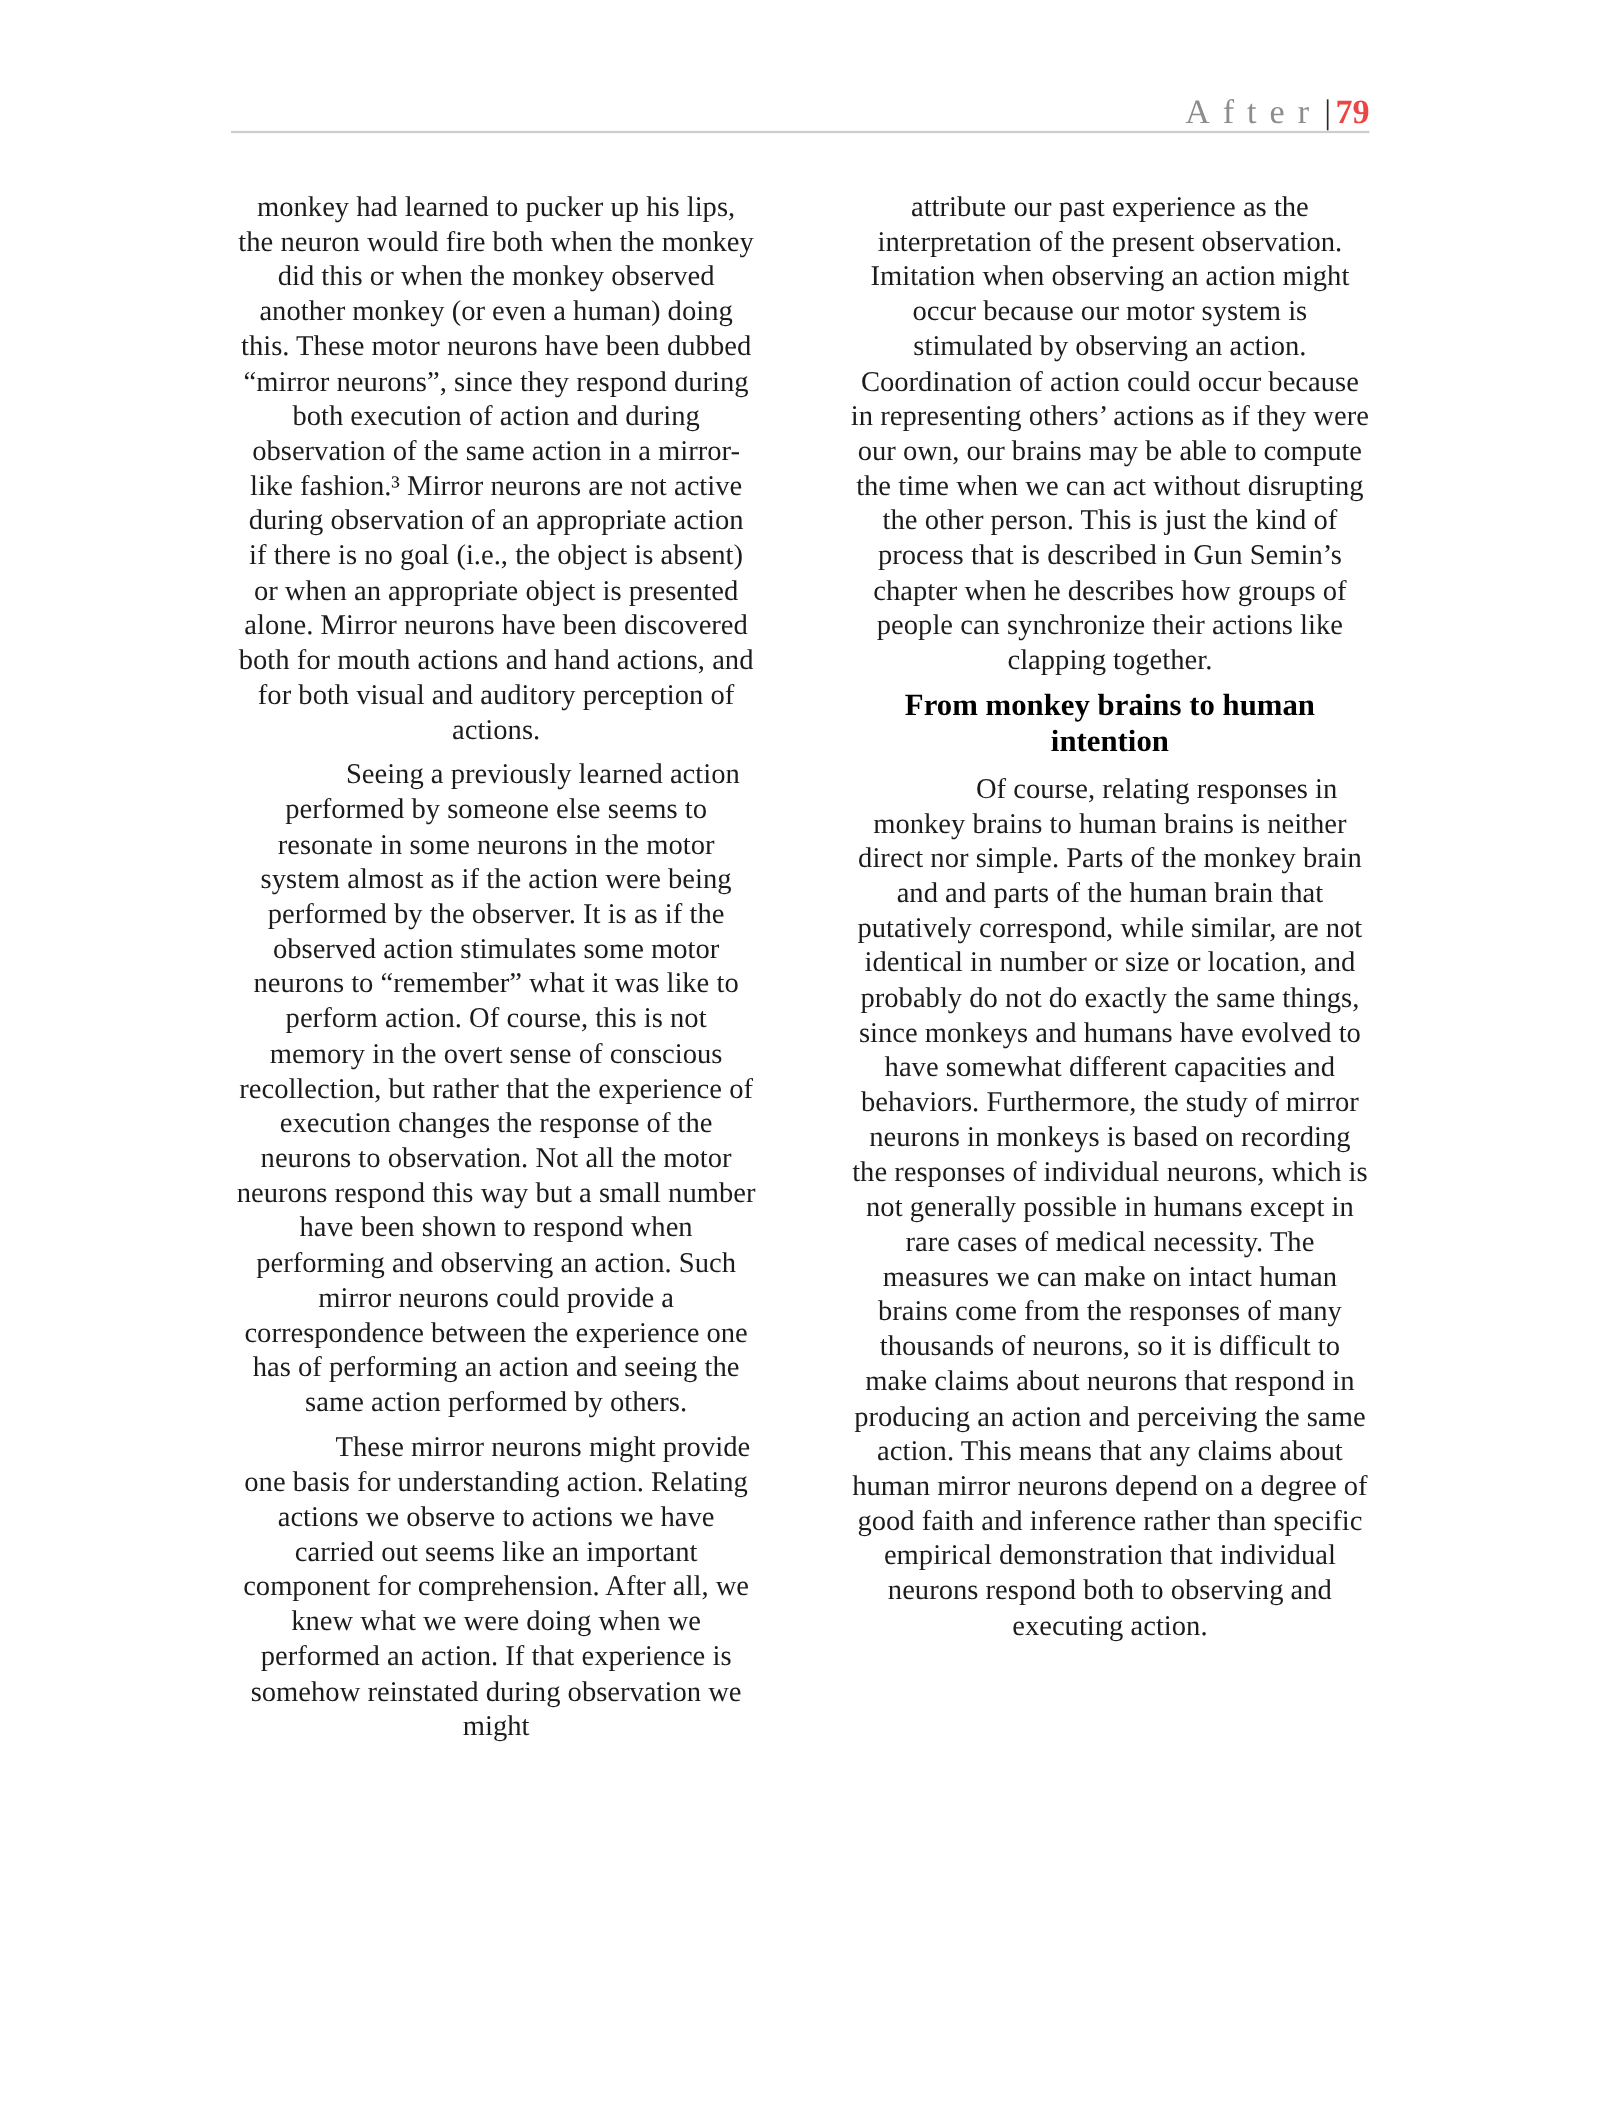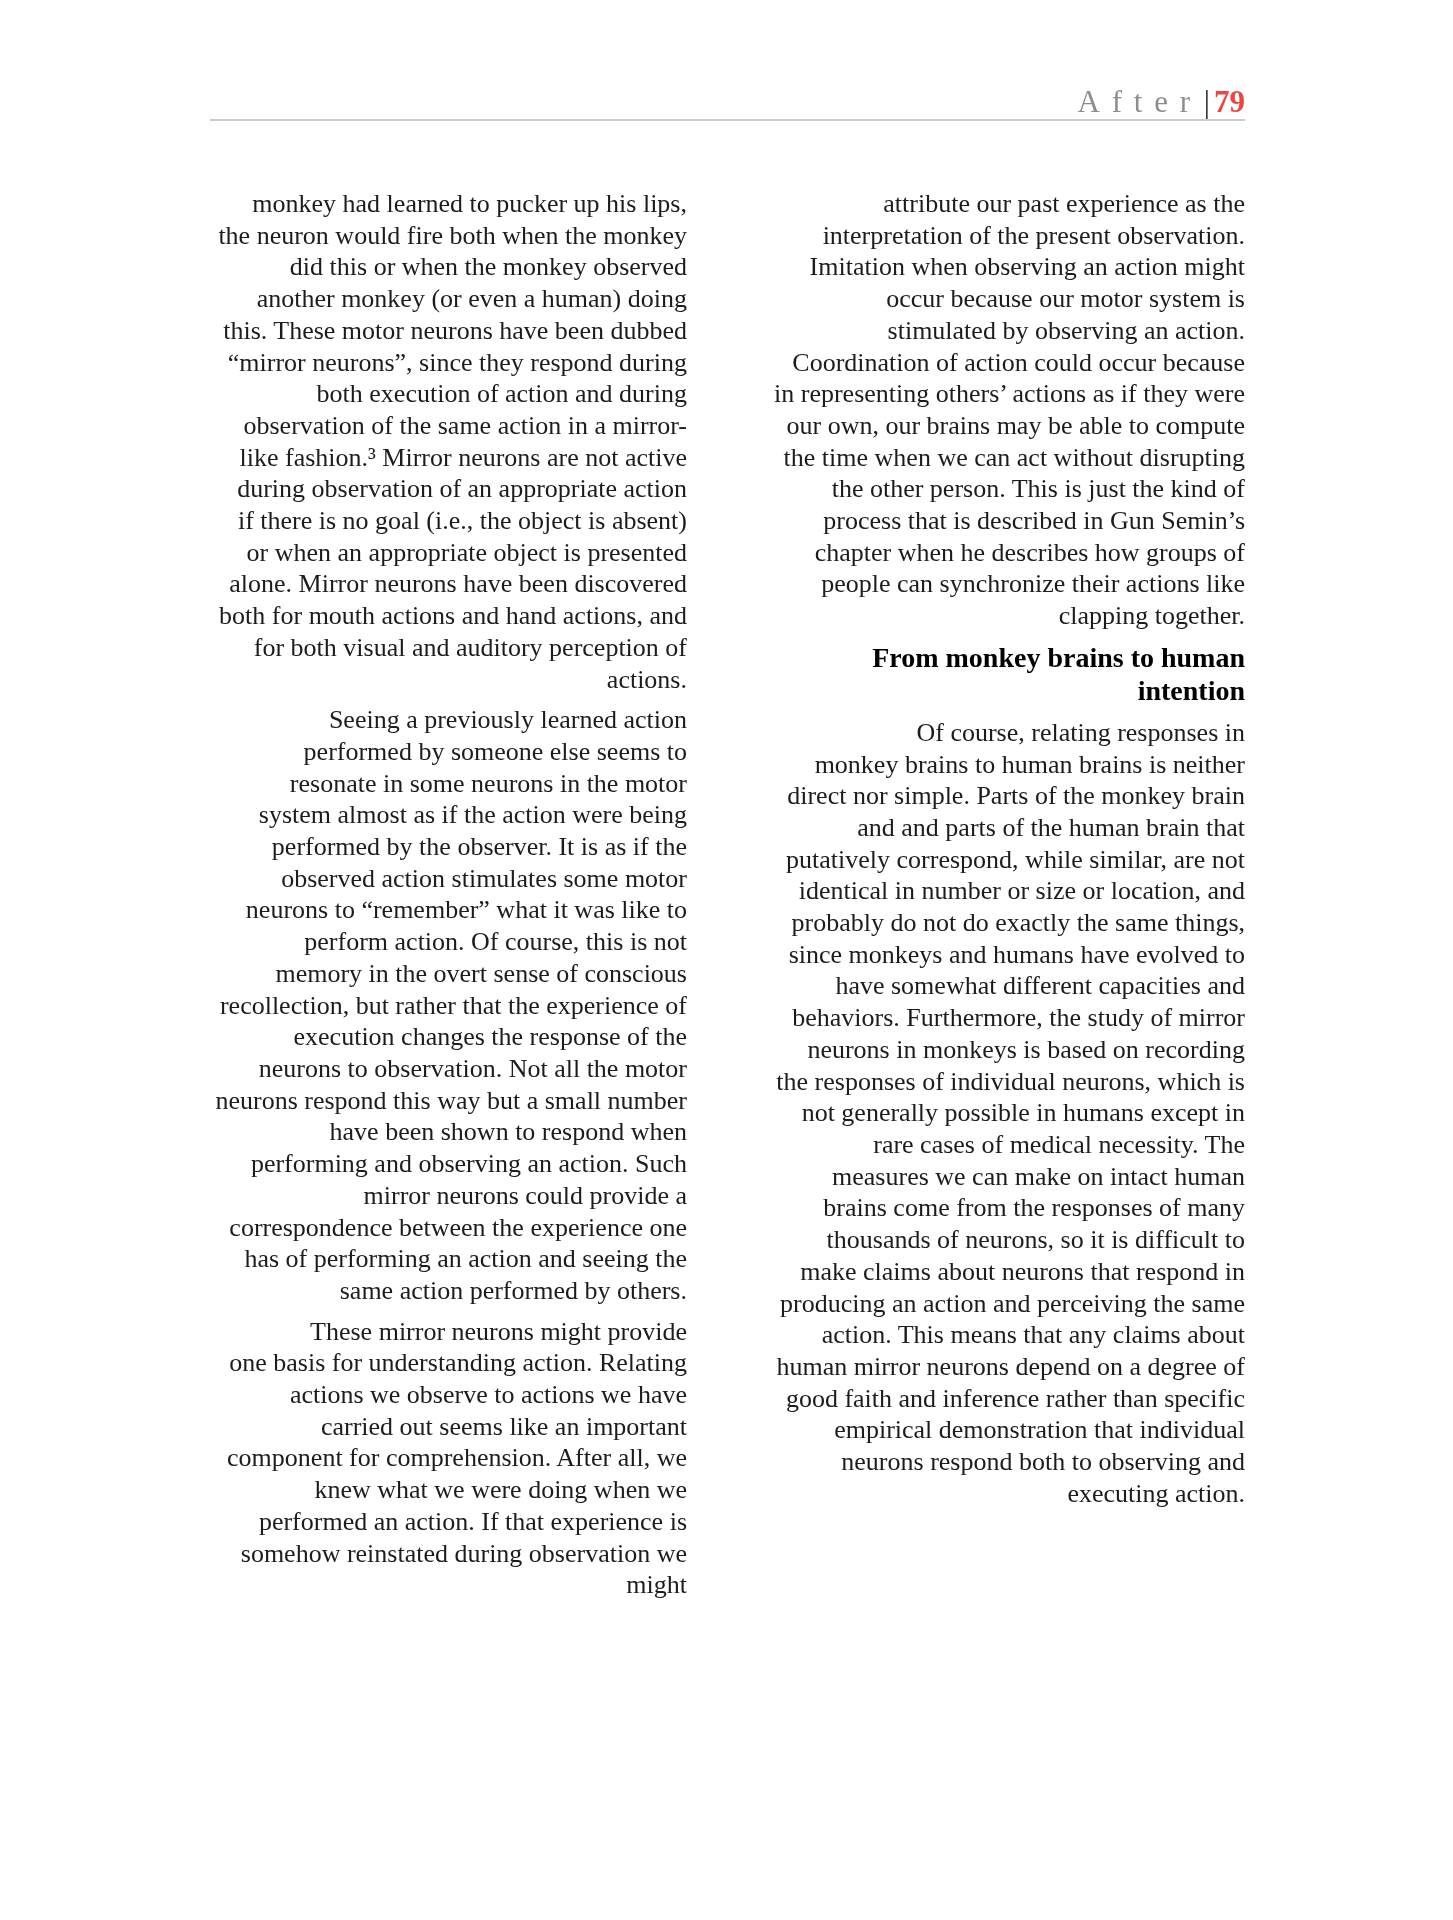--- a/index.html
+++ b/index.html
@@ -49,22 +49,21 @@
     top: 172px;
     width: 1030px;
     display: flex;
     gap: 86px;
   }
   .col {
     width: 472px;
     font-size: 26px;
     line-height: 31.7px;
     color: #1c1c1c;
-    text-align: right;
-    margin-top: 16px;
+    text-align: center;
   }
   .col p {
     margin: 0 0 9px 0;
   }
   .col p.indent {
     text-indent: 85px;
   }
   .subhead {
     font-weight: bold;
     font-size: 28px;

